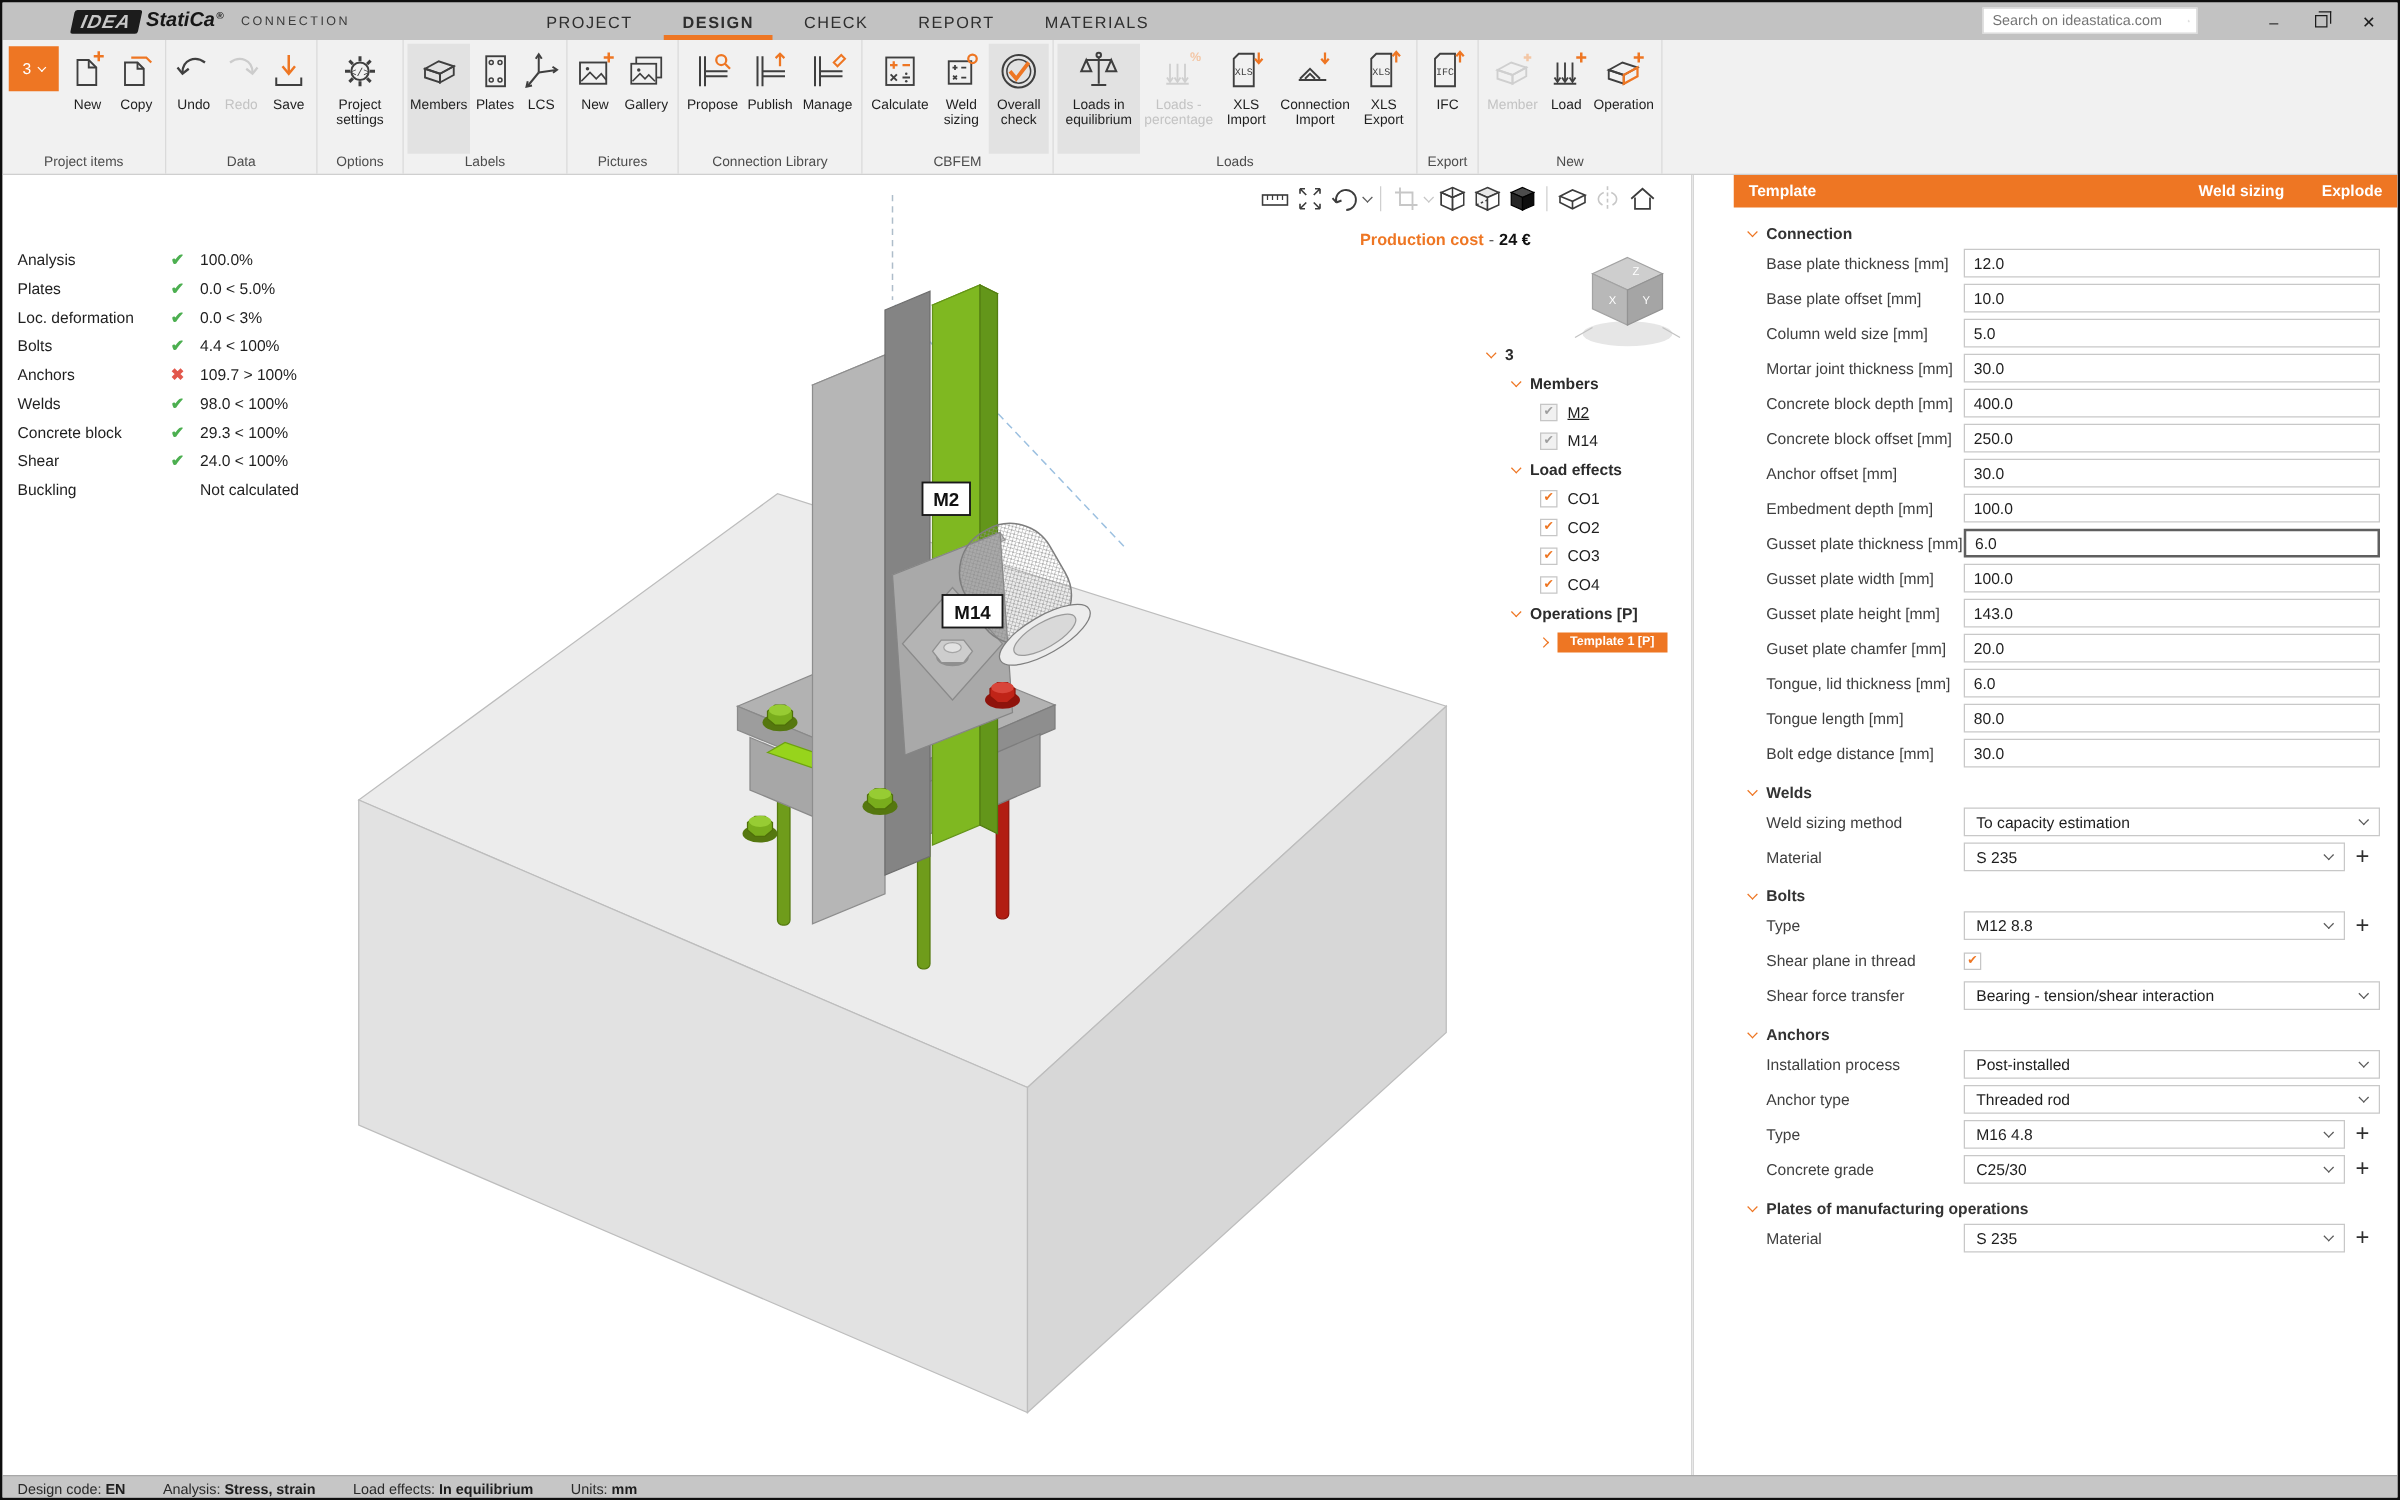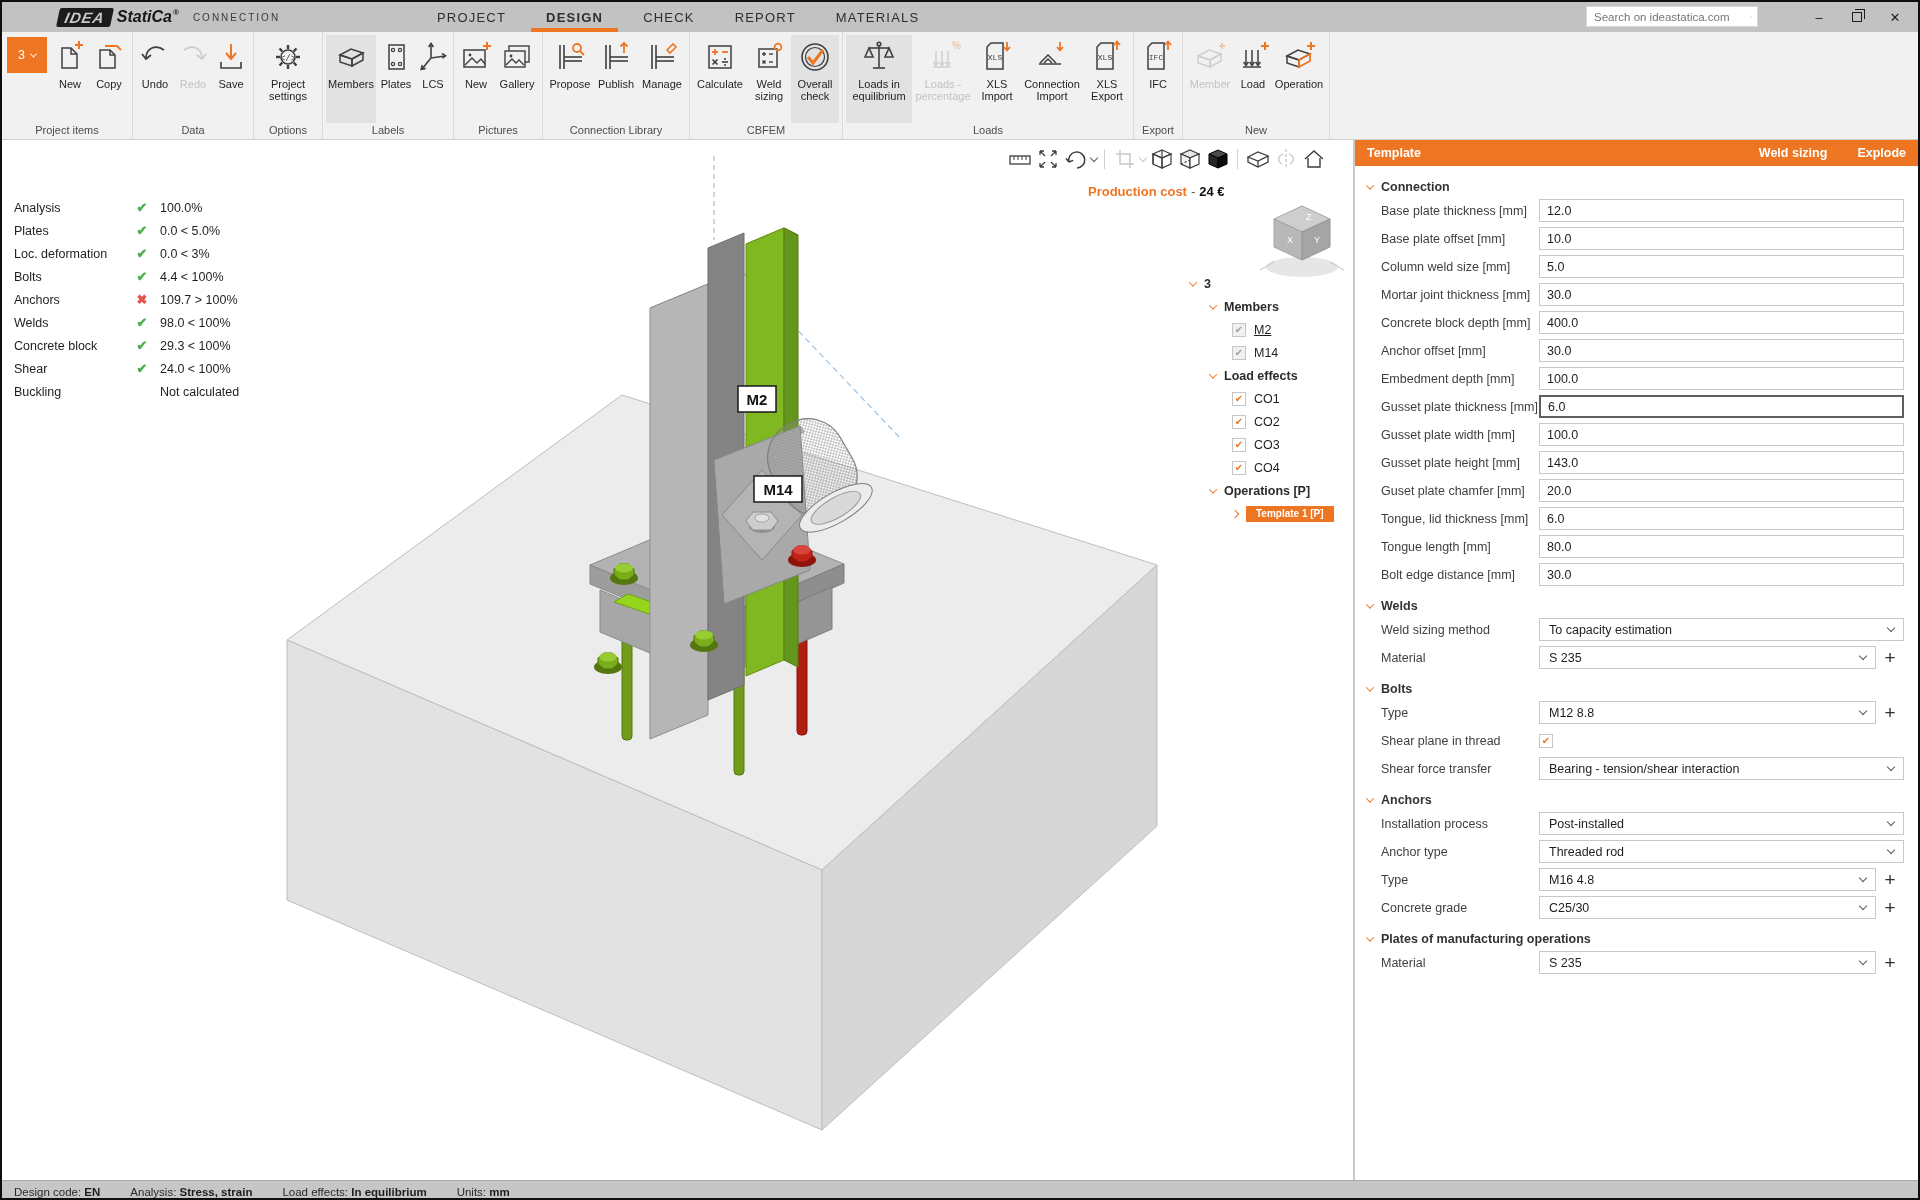--- a/index.html
+++ b/index.html
@@ -61,21 +61,21 @@
   .b{font-weight:700;color:#2c2c2c;}
   .ul{text-decoration:underline;}
   .chv{display:inline-block;width:6px;height:6px;border-right:1.6px solid #ee7623;border-bottom:1.6px solid #ee7623;flex:none;}
   .dn{transform:rotate(45deg) translate(-1px,-1px);} .rt{transform:rotate(-45deg);}
   .wh{border-color:#fff;width:5px;height:5px;}
   .cb{width:14px;height:14px;border:1px solid #c6c6c6;background:#fff;display:flex;align-items:center;justify-content:center;font-size:10px;color:#ee7623;flex:none;line-height:1;}
   .cb.gy{background:#f1f1f1;color:#9f9f9f;}
   .tsel{background:#ee7623;color:#fff;font-weight:700;padding:2px 10px 3px;font-size:10px;}
 
   
-  .tpanel{width:564px;border-left:1px solid #c9c9c9;background:#fff;display:flex;flex-direction:column;}
+  .tpanel{width:564px;border-left:1px solid #c9c9c9;background:#fff;display:flex;flex-direction:column;padding-left:32px;}
   .thead{height:26px;background:#ee7623;color:#fff;display:flex;align-items:center;padding:0 12px;font-size:12.5px;font-weight:700;flex:none;}
   .thead .spc{flex:1;}
   .tact{margin-left:30px;}
   .tbody{padding:2px 14px 0 12px;flex:1;overflow:hidden;}
   .sechead{display:flex;align-items:center;gap:8px;margin:12px 0 4px;font-size:12.5px;font-weight:700;color:#333;}
   .frow{display:flex;align-items:center;margin:3px 0;height:25px;}
   .flab{width:172px;font-size:12.5px;color:#3f3f3f;flex:none;padding-left:14px;}
   .fin{flex:1;height:23px;border:1px solid #c8c8c8;font-size:12.5px;padding:0 7px;color:#1e1e1e;font-family:"Liberation Sans",sans-serif;outline:none;background:#fff;}
   .fin.focus{border:2px solid #5f5f5f;}
   .sel{flex:1;height:23px;border:1px solid #c8c8c8;display:flex;align-items:center;padding:0 9px;font-size:12.5px;color:#1e1e1e;background:#fff;}
@@ -847,20 +847,24 @@
           </div>
         <div class="frow">
             <span class="flab">Mortar joint thickness [mm]</span>
             <input class="fin" value="30.0" style="">
           </div>
         <div class="frow">
             <span class="flab">Concrete block depth [mm]</span>
             <input class="fin" value="400.0" style="">
           </div>
         <div class="frow">
+            <span class="flab">Concrete block offset [mm]</span>
+            <input class="fin" value="250.0" style="">
+          </div>
+        <div class="frow">
             <span class="flab">Anchor offset [mm]</span>
             <input class="fin" value="30.0" style="">
           </div>
         <div class="frow">
             <span class="flab">Embedment depth [mm]</span>
             <input class="fin" value="100.0" style="">
           </div>
         <div class="frow">
             <span class="flab">Gusset plate thickness [mm]</span>
             <input class="fin focus" value="6.0" style="">

